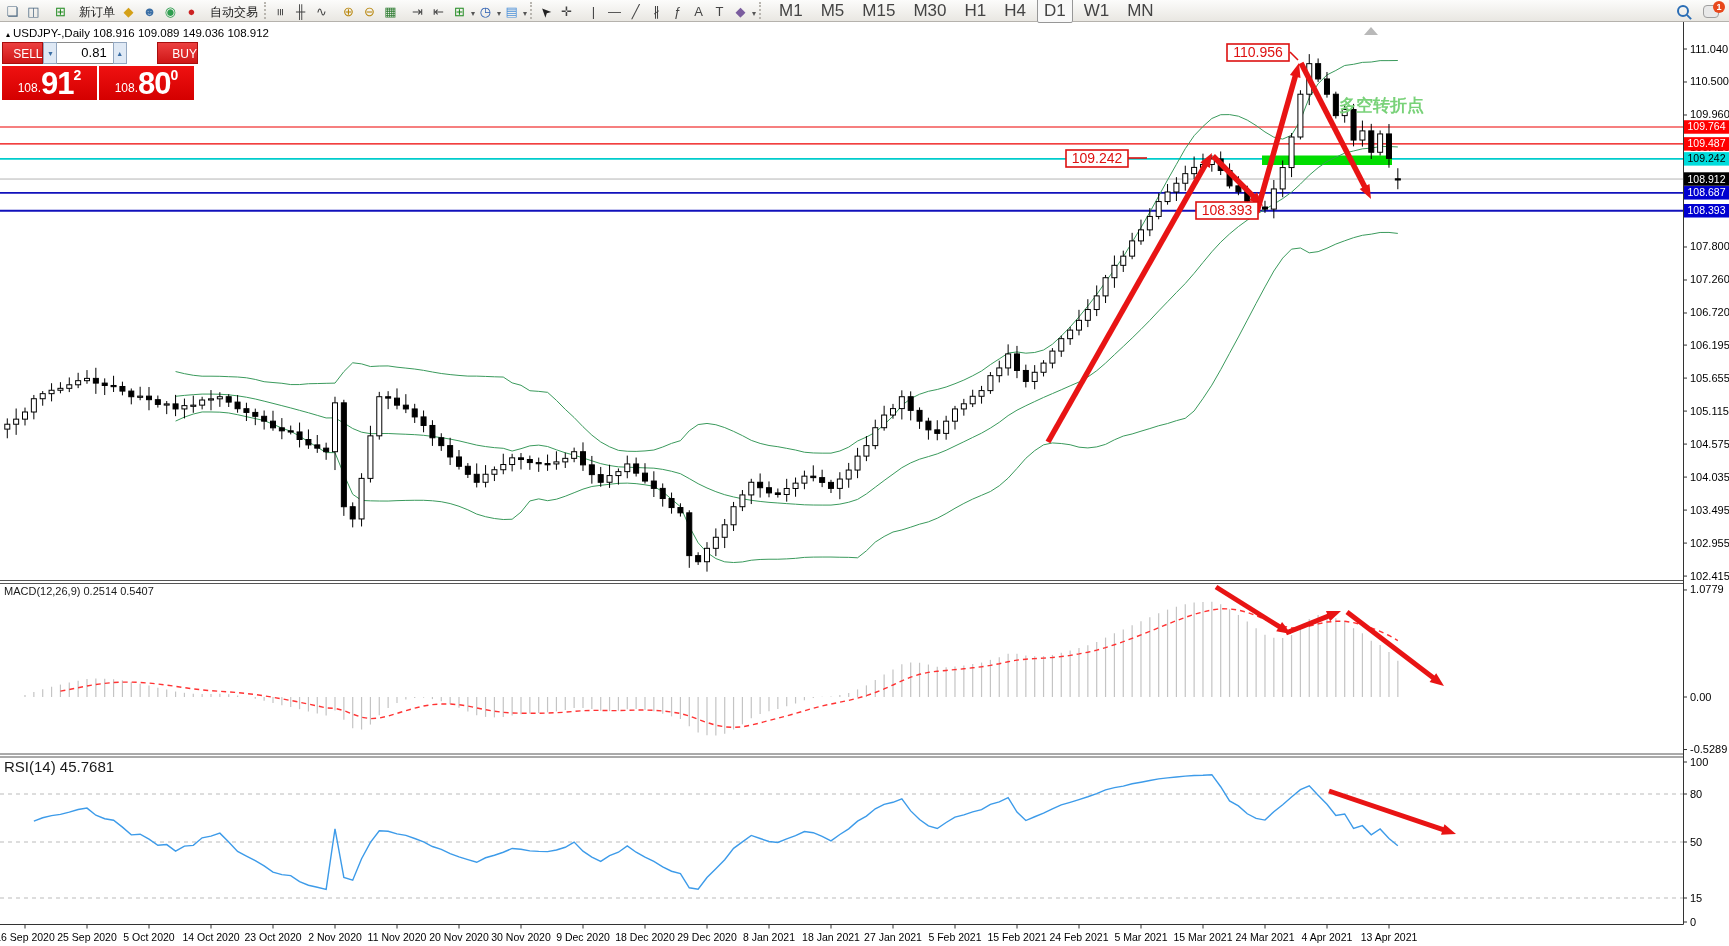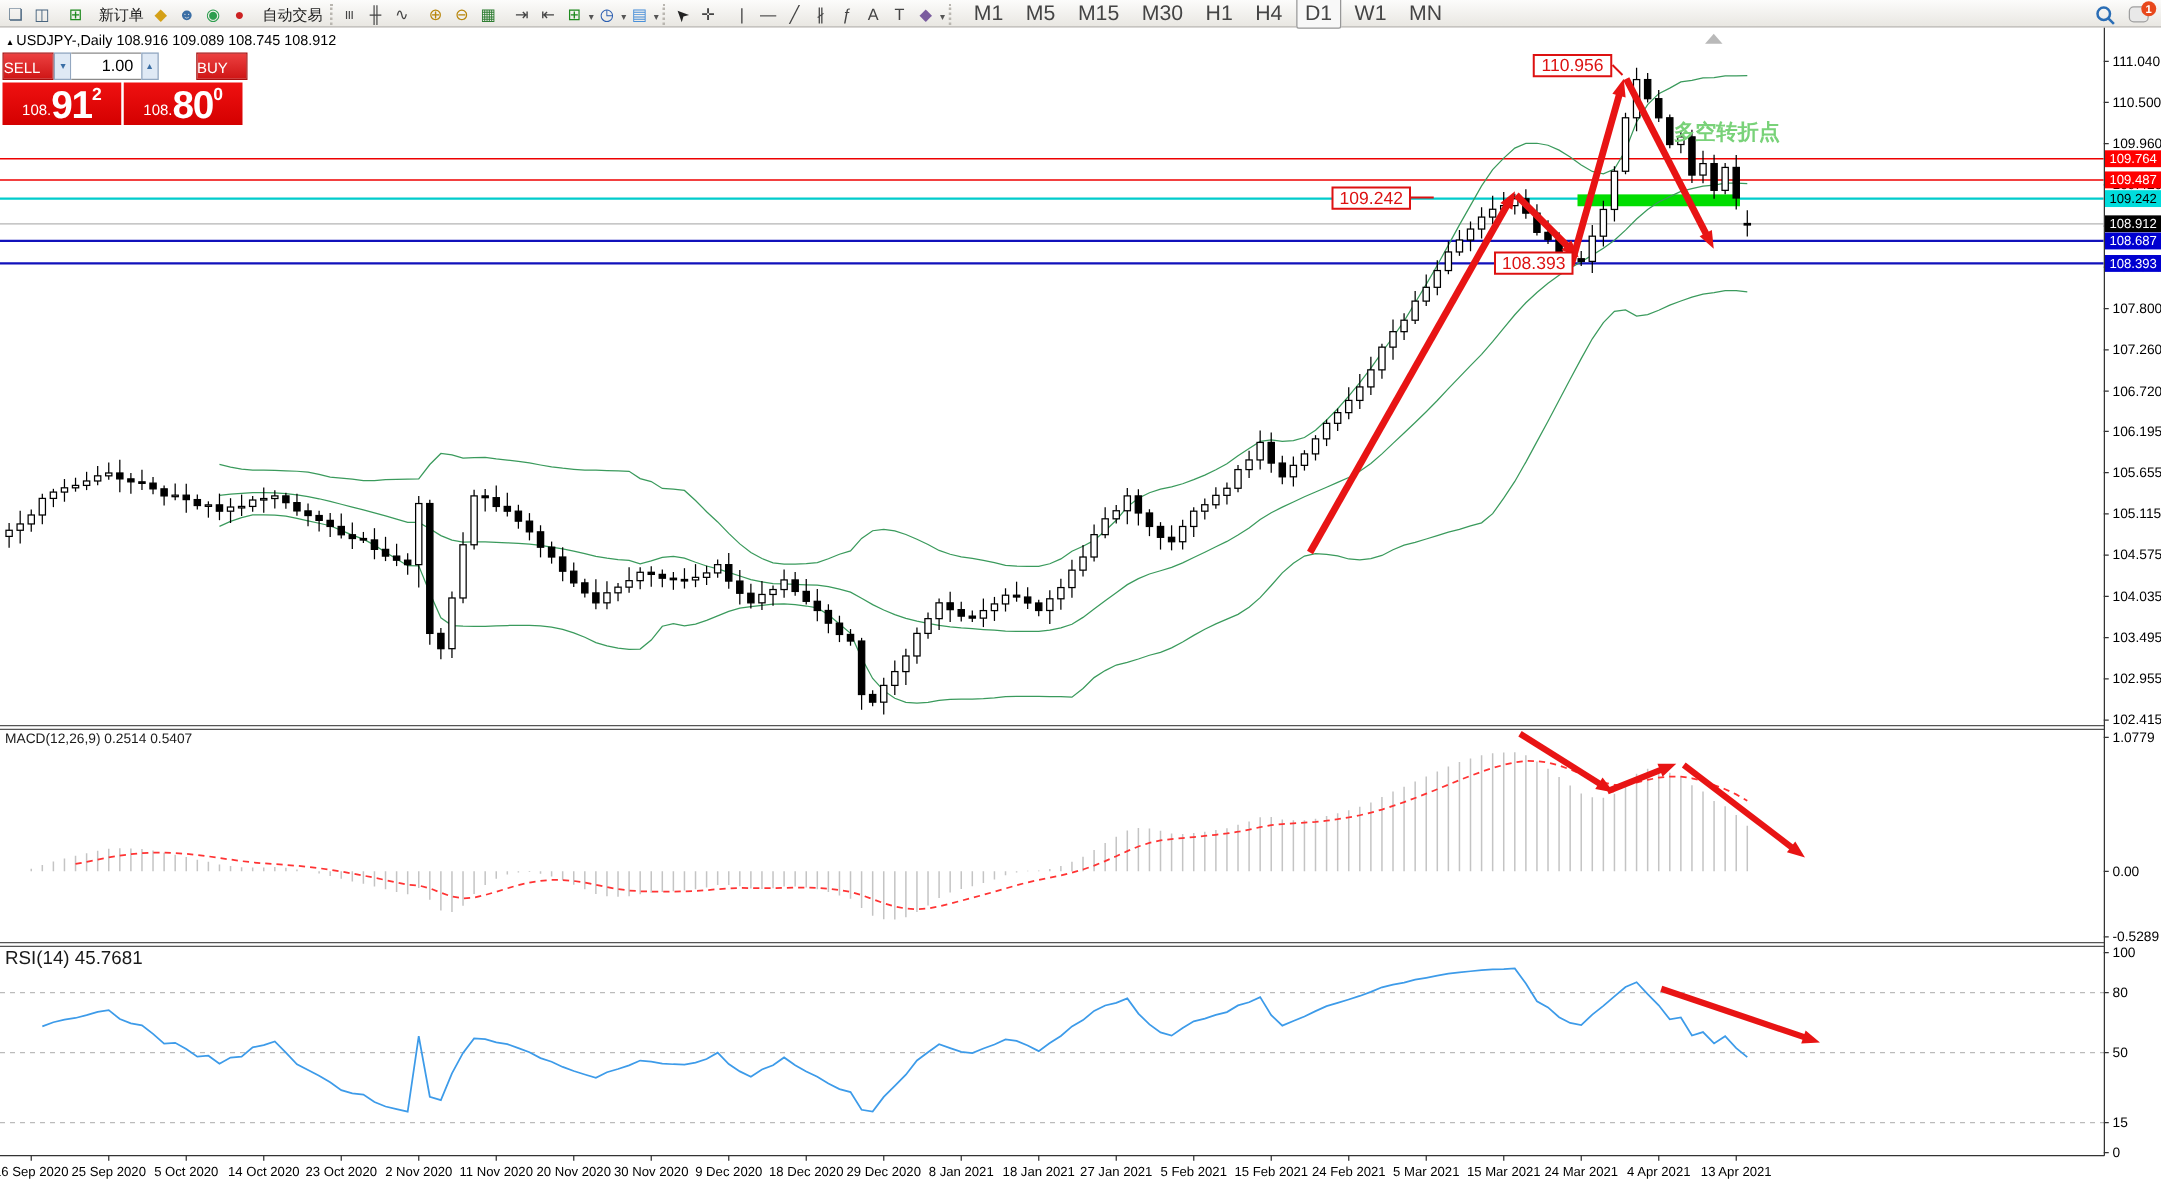--- a/index.html
+++ b/index.html
@@ -25,21 +25,21 @@
     border-radius:50%;font-size:9px;line-height:12px;text-align:center;font-weight:bold}
   
   #chart-svg{position:absolute;left:0;top:0;z-index:1}
   #symbol-title{position:absolute;left:6px;top:27px;z-index:3;font-size:11.5px;color:#000;white-space:nowrap}
   #symbol-title .tri{font-size:8px;margin-right:3px}
   #macd-label{position:absolute;left:4px;top:585px;z-index:3;font-size:11px;color:#1a1a1a}
   #rsi-label{position:absolute;left:4px;top:758px;z-index:3;font-size:15px;color:#1a1a1a}
   
   #trade-panel{position:absolute;left:2px;top:42px;z-index:4;width:196px}
   #tp-row1{display:flex;height:22px}
-  .tp-btn{background:linear-gradient(#ec4040,#cf1616);color:#fff;font-size:12px;text-align:left;
+  .tp-btn{background:linear-gradient(#ec4040,#cf1616);color:#fff;font-size:12px;text-align:right;
     line-height:22px;border:1px solid #a80e0e;box-sizing:border-box}
   #tp-sell{width:42px}
   #tp-buy{width:42px;margin-left:30px}
   .tp-spin{width:14px;height:22px;background:#dfe9f5;border:1px solid #93a7c0;box-sizing:border-box;
     font-size:7px;color:#3a6ea5;text-align:center;line-height:22px}
   #tp-vol{width:56px;height:22px;border:1px solid #8a8a8a;border-left:none;border-right:none;
     box-sizing:border-box;font-size:13px;text-align:right;padding-right:6px;line-height:20px;background:#fff}
   #tp-row2{display:flex;margin-top:2px;height:34px}
   .tp-price{width:95px;background:linear-gradient(#ef1111,#d40000);color:#fff;position:relative;
     display:flex;align-items:flex-end;justify-content:center;padding-bottom:1px;box-sizing:border-box}
@@ -709,28 +709,28 @@
   <span id="tb-items"><span class="tb-icon" style="color: rgb(73, 101, 127);">❏</span><span class="tb-icon" style="color: rgb(73, 101, 127);">◫</span><span class="tb-sep"></span><span class="tb-icon" style="color: rgb(31, 138, 31);">⊞</span><span class="tb-label">新订单</span><span class="tb-icon" style="color: rgb(212, 160, 23);">◆</span><span class="tb-icon" style="color: rgb(58, 110, 165);">☻</span><span class="tb-icon" style="color: rgb(46, 158, 79);">◉</span><span class="tb-icon" style="color: rgb(204, 34, 34);">●</span><span class="tb-label">自动交易</span><span class="tb-grip"></span><span class="tb-icon" style="color: rgb(68, 68, 68); transform: rotate(90deg);">≡</span><span class="tb-icon" style="color: rgb(68, 68, 68);">╫</span><span class="tb-icon" style="color: rgb(68, 68, 68);">∿</span><span class="tb-sep"></span><span class="tb-icon" style="color: rgb(184, 134, 11);">⊕</span><span class="tb-icon" style="color: rgb(184, 134, 11);">⊖</span><span class="tb-icon" style="color: rgb(46, 125, 50);">▦</span><span class="tb-sep"></span><span class="tb-icon" style="color: rgb(68, 68, 68);">⇥</span><span class="tb-icon" style="color: rgb(68, 68, 68);">⇤</span><span class="tb-icon" style="color: rgb(31, 138, 31);">⊞</span><span class="tb-caret">▾</span><span class="tb-icon" style="color: rgb(42, 93, 176);">◷</span><span class="tb-caret">▾</span><span class="tb-icon" style="color: rgb(74, 144, 217);">▤</span><span class="tb-caret">▾</span><span class="tb-grip"></span><span class="tb-icon" style="color: rgb(34, 34, 34); transform: rotate(-135deg);">➤</span><span class="tb-icon" style="color: rgb(68, 68, 68);">✛</span><span class="tb-sep"></span><span class="tb-icon" style="color: rgb(68, 68, 68);">|</span><span class="tb-icon" style="color: rgb(68, 68, 68);">—</span><span class="tb-icon" style="color: rgb(68, 68, 68);">╱</span><span class="tb-icon" style="color: rgb(68, 68, 68);">∦</span><span class="tb-icon" style="color: rgb(68, 68, 68);">ƒ</span><span class="tb-icon" style="color: rgb(68, 68, 68);">A</span><span class="tb-icon" style="color: rgb(68, 68, 68);">T</span><span class="tb-icon" style="color: rgb(122, 92, 158);">◆</span><span class="tb-caret">▾</span><span class="tb-grip"></span><span class="tb-sep"></span><span class="tf">M1</span><span class="tf">M5</span><span class="tf">M15</span><span class="tf">M30</span><span class="tf">H1</span><span class="tf">H4</span><span class="tf active">D1</span><span class="tf">W1</span><span class="tf">MN</span></span>
   <span id="tb-right">
     <span class="search-glass"></span>
     <span class="chat-bubble">
       <span class="chat-badge">1</span>
     </span>
   </span>
 </div>
 
 <div id="symbol-title">
-  <span class="tri">▴</span><span>USDJPY-,Daily  108.916 109.089 108.745 108.912</span>
+  <span class="tri">▴</span><span>USDJPY-,Daily  108.916 109.089 149.036 108.912</span>
 </div>
 
 <div id="trade-panel">
   <div id="tp-row1">
     <div id="tp-sell" class="tp-btn">SELL</div>
     <div class="tp-spin">▼</div>
-    <div id="tp-vol">1.00</div>
+    <div id="tp-vol">0.81</div>
     <div class="tp-spin">▲</div>
     <div id="tp-buy" class="tp-btn">BUY</div>
   </div>
   <div id="tp-row2">
     <div class="tp-price">
       <span class="tp-small">108.</span>
       <span class="tp-big">91</span>
       <span class="tp-sup">2</span>
     </div>
     <div class="tp-price">

